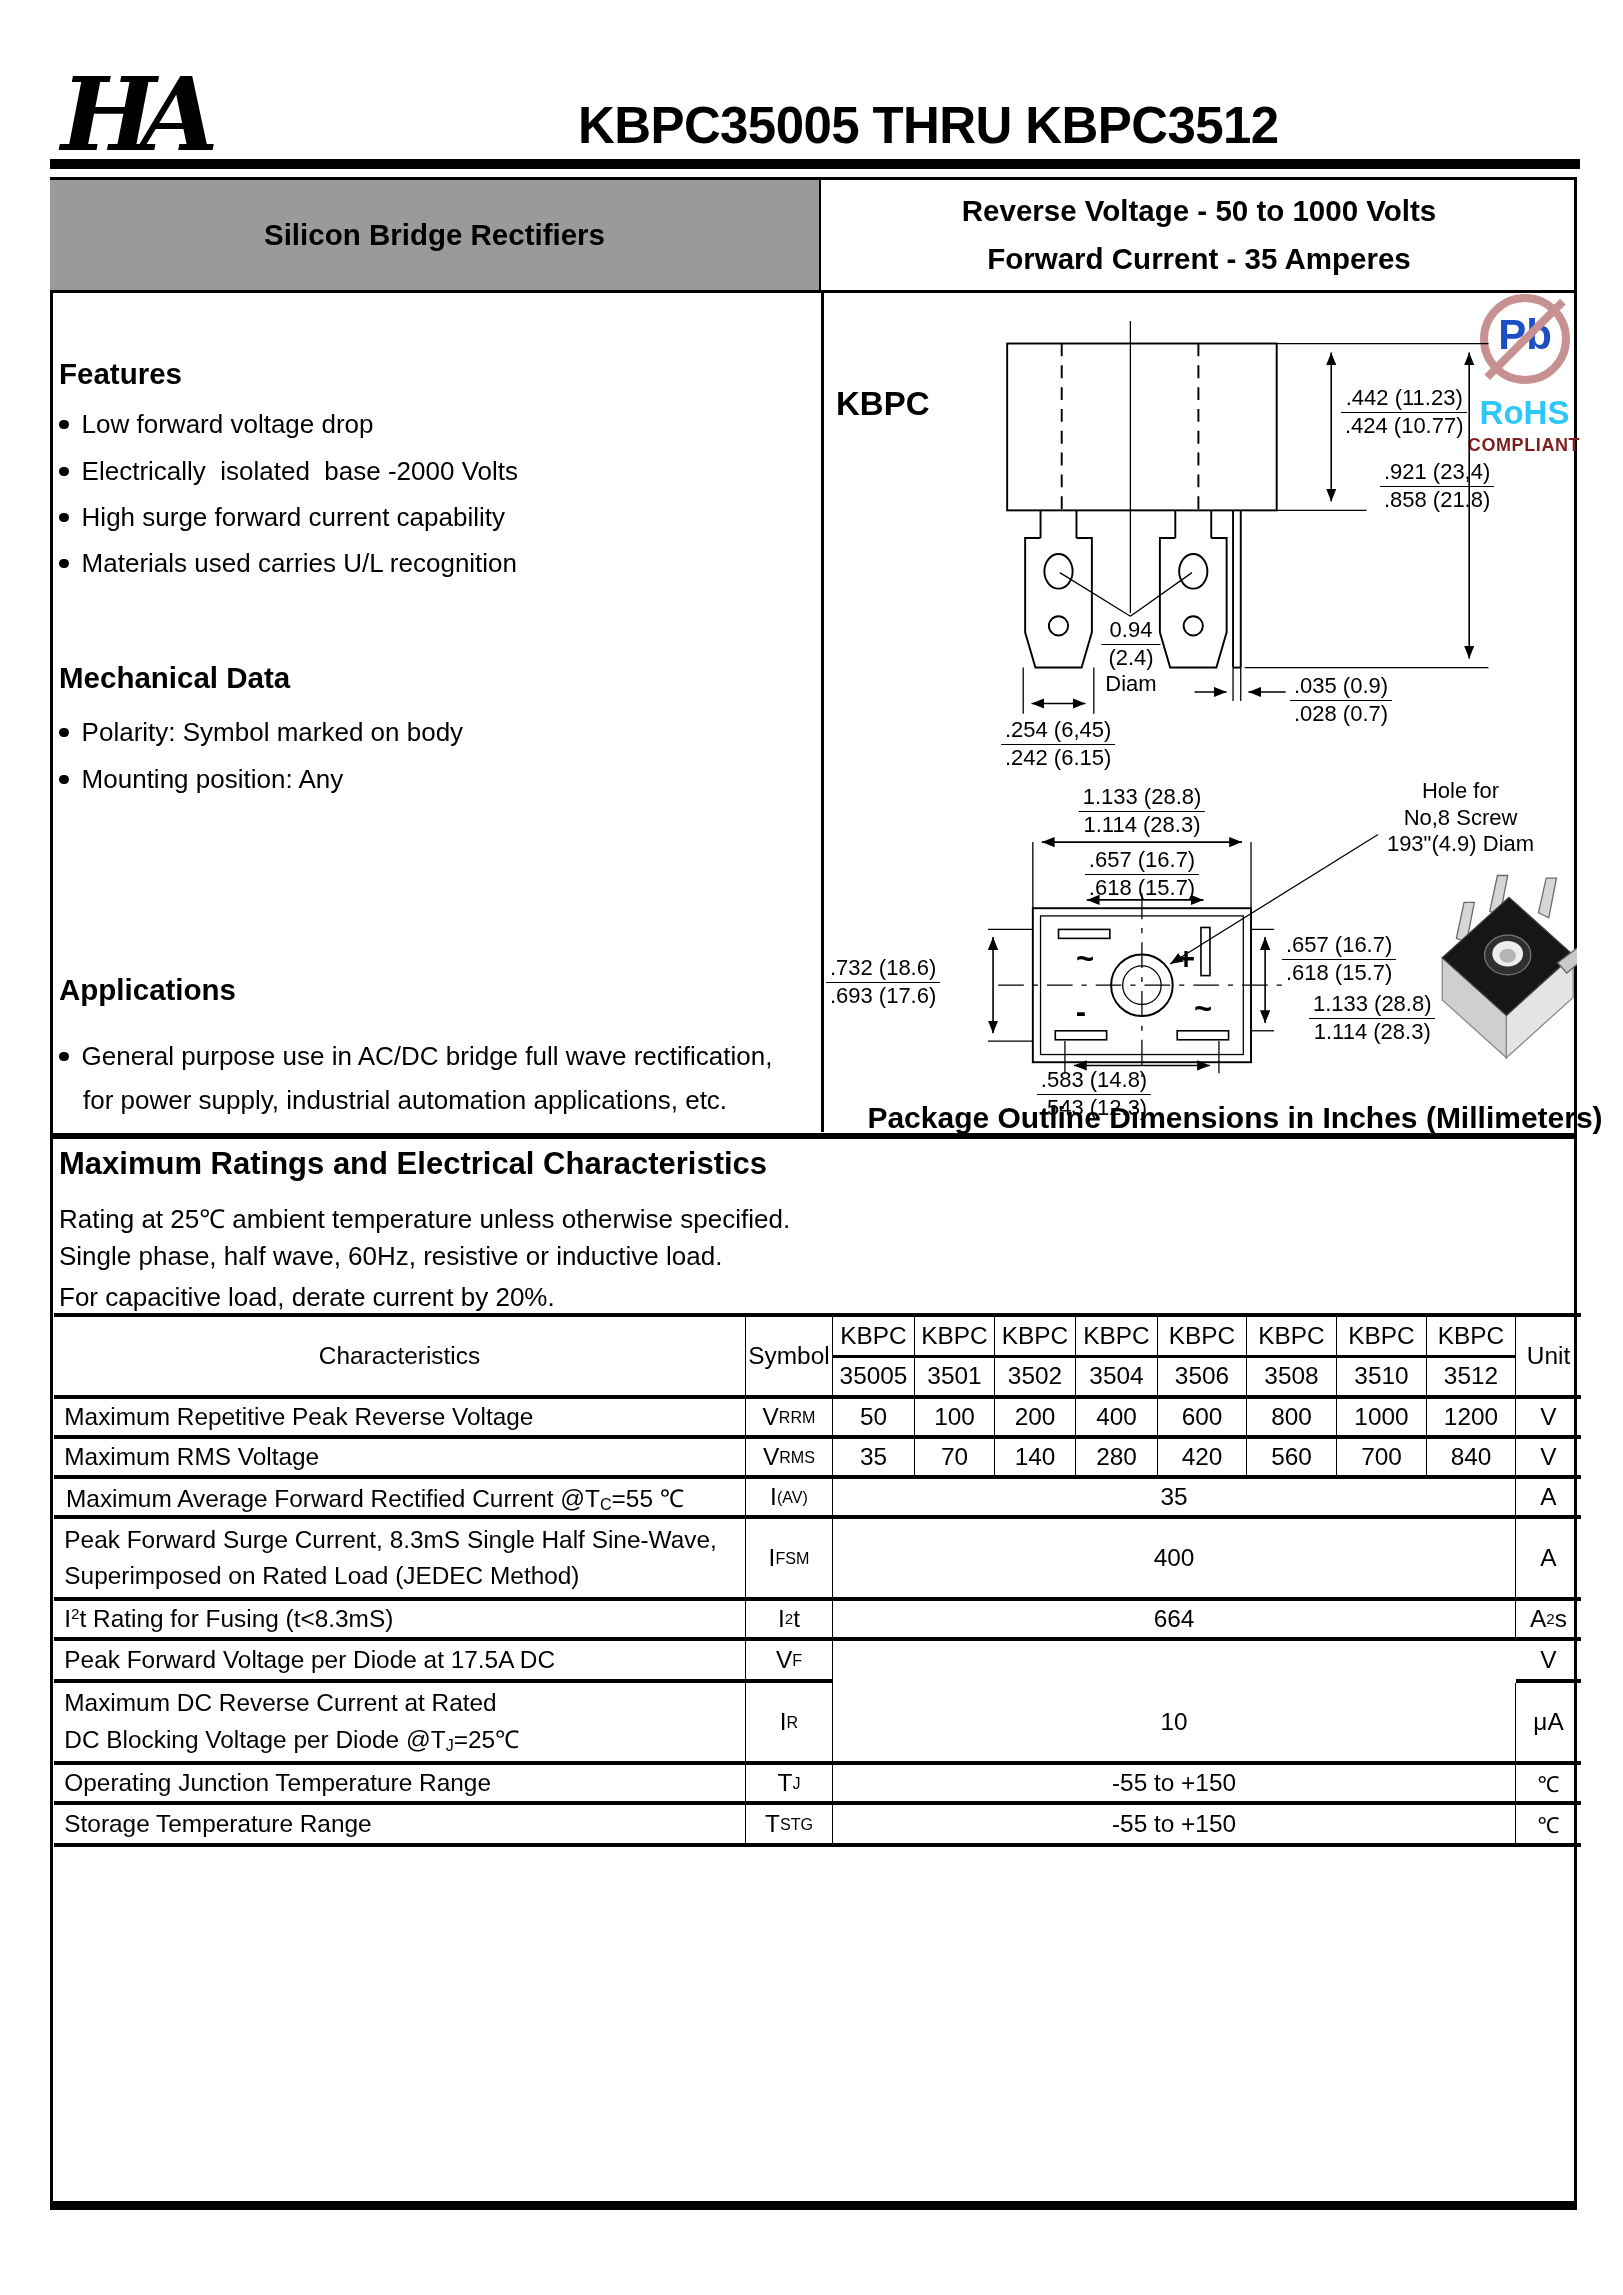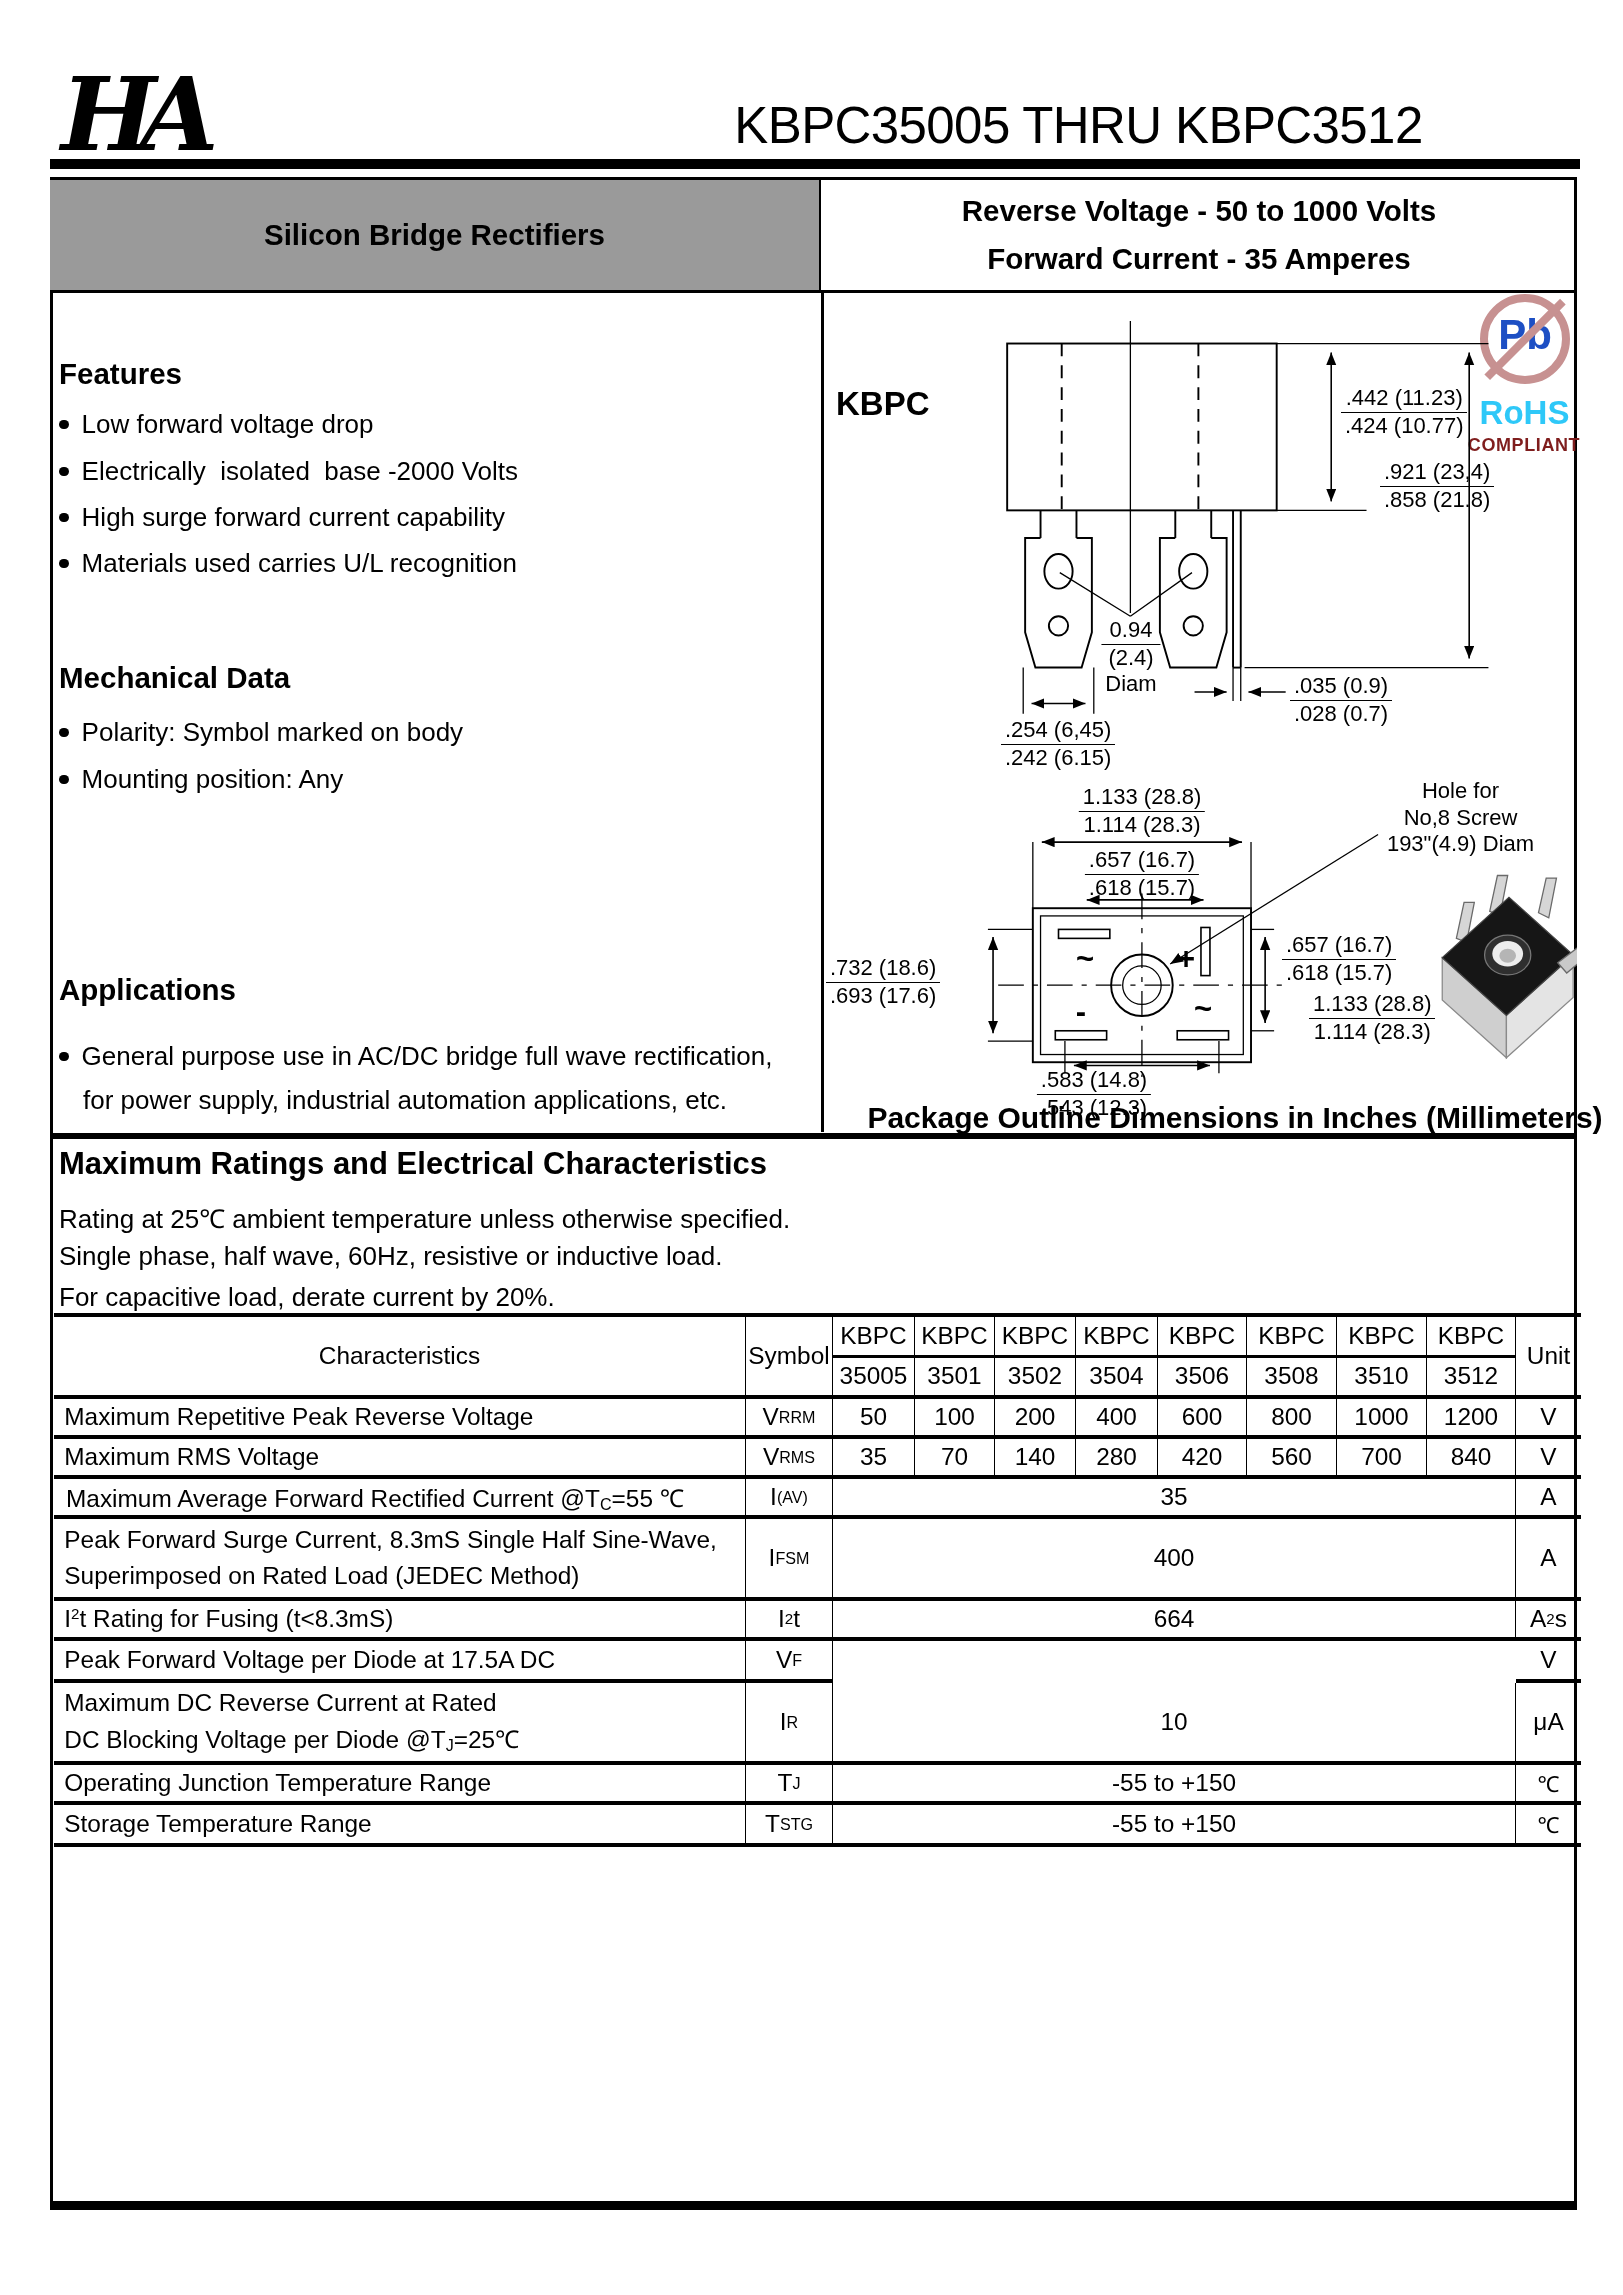--- a/index.html
+++ b/index.html
@@ -4,21 +4,21 @@
 <style>
   html,body{margin:0;padding:0;}
   body{
     width:1624px;height:2295px;position:relative;background:#fff;color:#000;
     font-family:"Liberation Sans",sans-serif;overflow:hidden;
   }
   .abs{position:absolute;}
   
   #logo{left:61px;top:64px;font-family:"DejaVu Serif",serif;font-style:italic;font-weight:bold;
         font-size:101px;letter-spacing:-0.16em;line-height:1;}
-  #doc-title{left:578px;top:96px;width:1001px;text-align:center;font-size:51px;font-weight:normal;letter-spacing:-0.6px;}
+  #doc-title{left:578px;top:96px;width:1001px;text-align:left;font-size:51px;font-weight:bold;letter-spacing:-0.6px;}
   #top-rule{left:50px;top:159px;width:1530px;height:10.3px;background:#000;}
   #main-box{left:50px;top:177px;width:1527px;height:2033px;border:3.2px solid #000;border-bottom-width:9px;box-sizing:border-box;}
   
   #band{left:50px;top:180px;width:1527px;height:113px;border-bottom:3.9px solid #000;box-sizing:border-box;display:flex;}
   #band-left{width:771px;background:#9a9a9a;border-right:2.6px solid #000;display:flex;align-items:center;justify-content:center;
              font-size:29.5px;font-weight:bold;box-sizing:border-box;}
   #band-right{flex:1;display:flex;flex-direction:column;align-items:center;justify-content:space-evenly;
               font-size:29.5px;font-weight:bold;}
   
   #col-divider{left:821px;top:293px;width:2.6px;height:839px;background:#000;}

